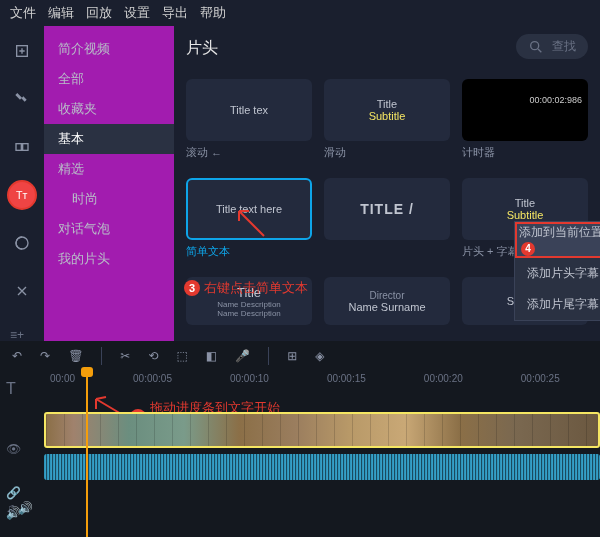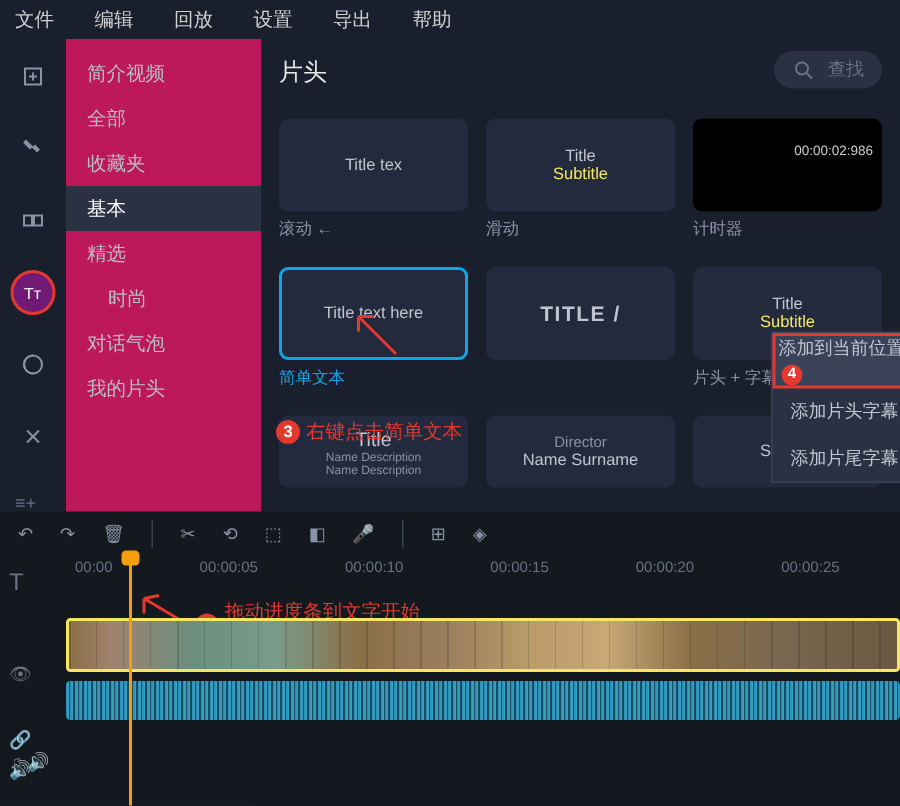--- a/index.html
+++ b/index.html
@@ -1,24 +1,24 @@
 <!DOCTYPE html>
 <html><head>
 <meta charset="utf-8">
 <style>
 *{margin:0;padding:0;box-sizing:border-box;font-family:"Microsoft YaHei",sans-serif}
 body{background:#1a1f2e;color:#c0c5d0;width:600px;height:537px;overflow:hidden;font-size:12px}
-.menubar{display:flex;gap:27px;padding:4px 10px;background:#1a1f2e;font-size:13px}
+.menubar{display:flex;gap:12px;padding:4px 10px;background:#1a1f2e;font-size:13px}
 .menubar span{color:#d0d0d0}
 .main{display:flex;height:315px}
 .toolbar-left{width:44px;display:flex;flex-direction:column;align-items:center;gap:18px;padding-top:10px}
 .tool-btn{width:30px;height:30px;display:flex;align-items:center;justify-content:center;border-radius:50%;color:#8a92a5}
-.tool-btn.active{background:#701a75;color:#fff}
+.tool-btn.active{background:#ef4444;color:#fff}
 .tool-btn.highlighted{border:2px solid #e3392f}
-.sidebar{width:130px;background:#be185d;padding-top:8px}
+.sidebar{width:130px;background:#a21caf;padding-top:8px}
 .sidebar-item{padding:6px 14px;font-size:13px;color:#b8bec8;cursor:pointer}
 .sidebar-item.selected{background:#2a3142;color:#fff}
 .marker{display:inline-flex;width:16px;height:16px;background:#e3392f;color:#fff;border-radius:50%;align-items:center;justify-content:center;font-size:11px;font-weight:bold;margin-right:4px}
 .content{flex:1;padding:8px 12px;position:relative}
 .content-header{display:flex;align-items:flex-end;justify-content:space-between;margin-bottom:20px}
 .content-title{font-size:16px;color:#e8e8e8}
 .search{display:flex;align-items:center;gap:8px;background:#2a3142;border-radius:14px;padding:4px 12px;color:#6a7285}
 .grid{display:grid;grid-template-columns:repeat(3,1fr);gap:12px}
 .card{background:#232a3d;border-radius:6px;height:62px;display:flex;flex-direction:column;align-items:center;justify-content:center;font-size:11px;position:relative}
 .card-label{text-align:left;font-size:11px;color:#8a92a5;margin-top:4px;margin-bottom:6px}

